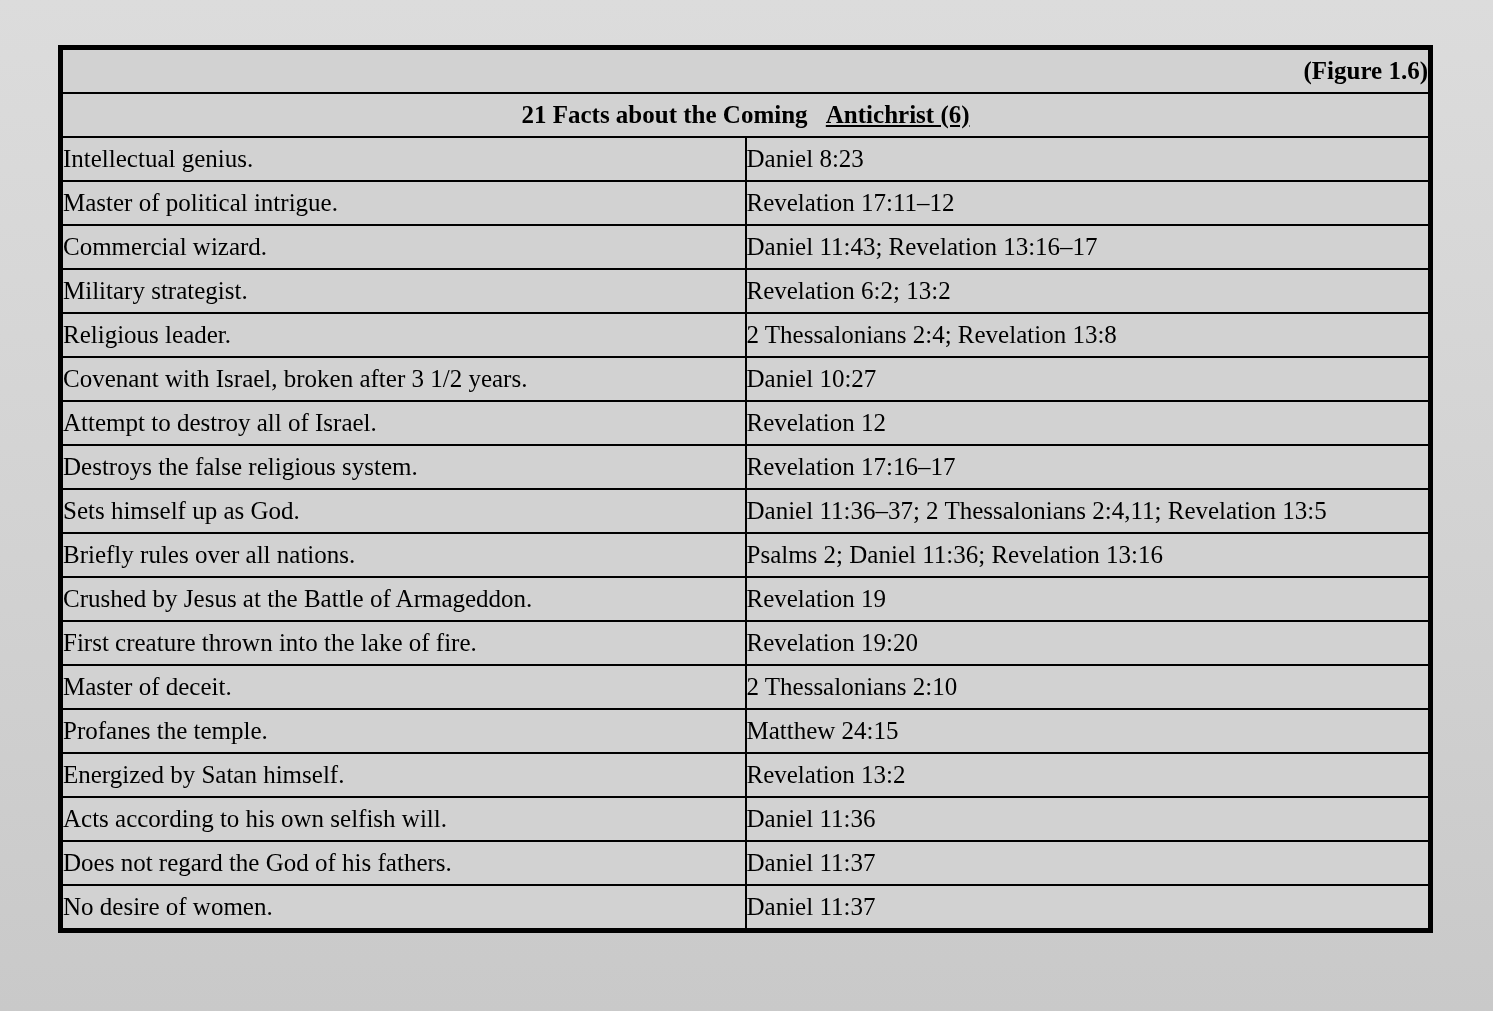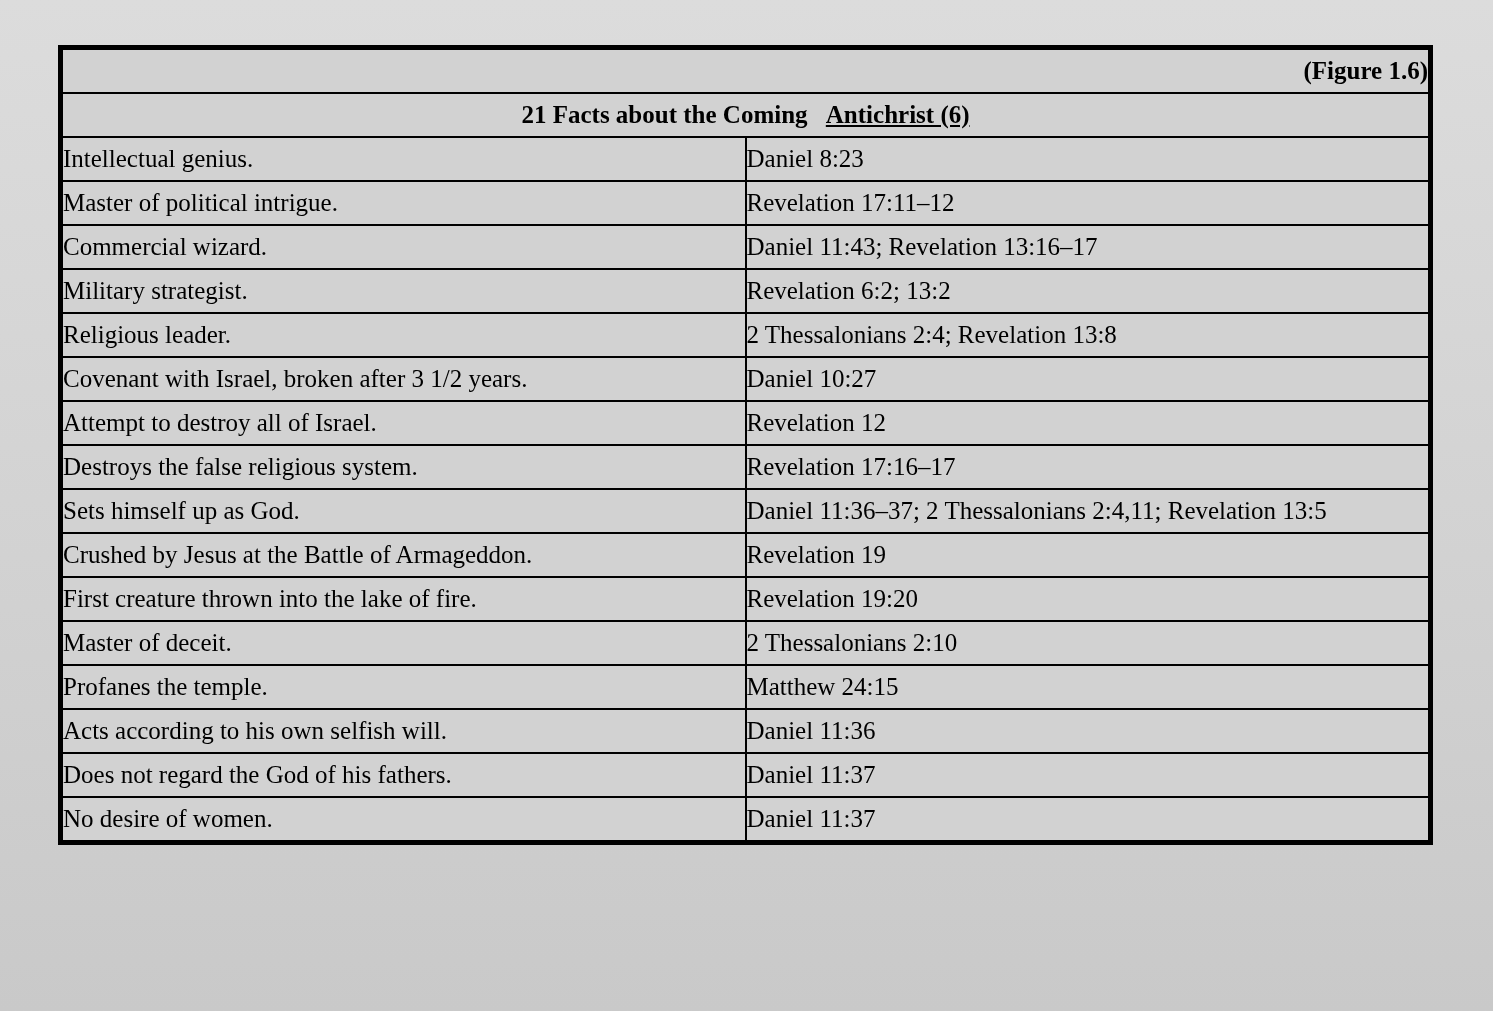--- a/index.html
+++ b/index.html
@@ -117,34 +117,42 @@
           </tr>
           <tr>
             <td class="fact">Destroys the false religious system.</td>
             <td class="ref">Revelation 17:16–17</td>
           </tr>
           <tr>
             <td class="fact">Sets himself up as God.</td>
             <td class="ref">Daniel 11:36–37; 2 Thessalonians 2:4,11; Revelation 13:5</td>
           </tr>
           <tr>
+            <td class="fact">Briefly rules over all nations.</td>
+            <td class="ref">Psalms 2; Daniel 11:36; Revelation 13:16</td>
+          </tr>
+          <tr>
             <td class="fact">Crushed by Jesus at the Battle of Armageddon.</td>
             <td class="ref">Revelation 19</td>
           </tr>
           <tr>
             <td class="fact">First creature thrown into the lake of fire.</td>
             <td class="ref">Revelation 19:20</td>
           </tr>
           <tr>
             <td class="fact">Master of deceit.</td>
             <td class="ref">2 Thessalonians 2:10</td>
           </tr>
           <tr>
             <td class="fact">Profanes the temple.</td>
             <td class="ref">Matthew 24:15</td>
+          </tr>
+          <tr>
+            <td class="fact">Energized by Satan himself.</td>
+            <td class="ref">Revelation 13:2</td>
           </tr>
           <tr>
             <td class="fact">Acts according to his own selfish will.</td>
             <td class="ref">Daniel 11:36</td>
           </tr>
           <tr>
             <td class="fact">Does not regard the God of his fathers.</td>
             <td class="ref">Daniel 11:37</td>
           </tr>
           <tr>

